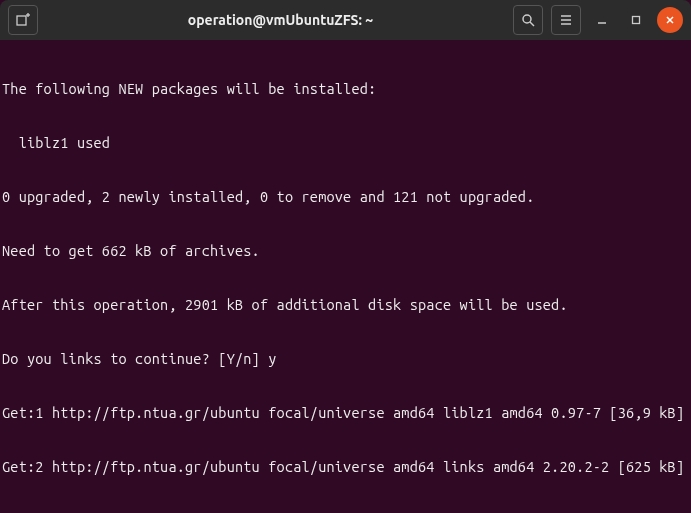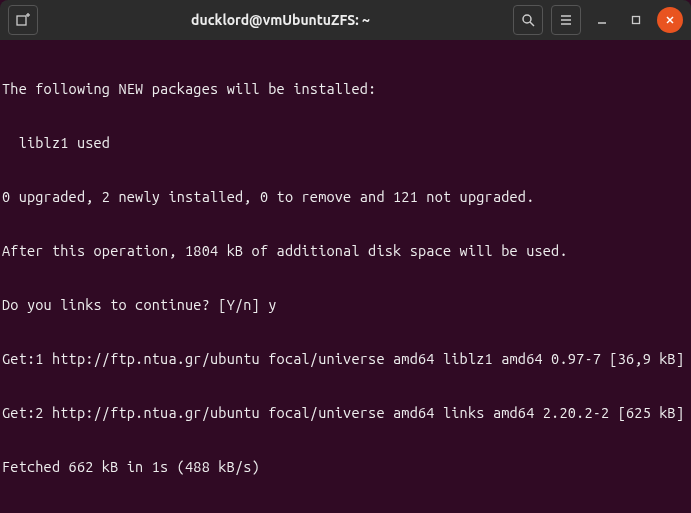--- a/index.html
+++ b/index.html
@@ -101,21 +101,21 @@
 <div class="titlebar">
   <div class="titlebar-left">
     <button class="new-tab-btn">
       <svg width="16" height="16" viewBox="0 0 16 16">
           <rect x="2" y="4" width="9" height="9" fill="none" stroke="#ccc" stroke-width="1.3"></rect>
           <line x1="11" y1="3" x2="15" y2="3" stroke="#ccc" stroke-width="1.3"></line>
           <line x1="13" y1="1" x2="13" y2="5" stroke="#ccc" stroke-width="1.3"></line>
         </svg>
     </button>
   </div>
-  <div class="titlebar-title">ducklord@vmUbuntuZFS: ~</div>
+  <div class="titlebar-title">operation@vmUbuntuZFS: ~</div>
   <div class="titlebar-right">
     <button class="square-btn">
       <svg width="14" height="14" viewBox="0 0 14 14">
           <circle cx="6" cy="6" r="4" fill="none" stroke="#ccc" stroke-width="1.5"></circle>
           <line x1="9" y1="9" x2="13" y2="13" stroke="#ccc" stroke-width="1.5"></line>
         </svg>
     </button>
     <button class="square-btn">
       <svg width="14" height="14" viewBox="0 0 14 14">
           <line x1="2" y1="3" x2="12" y2="3" stroke="#ccc" stroke-width="1.5"></line>
@@ -139,21 +139,22 @@
           <line x1="8" y1="2" x2="2" y2="8" stroke="#fff" stroke-width="1.5"></line>
         </svg>
     </button>
   </div>
 </div>
 
 <div class="terminal">
   <span class="line">The following NEW packages will be installed:</span>
   <span class="line">  liblz1 used</span>
   <span class="line">0 upgraded, 2 newly installed, 0 to remove and 121 not upgraded.</span>
-  <span class="line">After this operation, 1804 kB of additional disk space will be used.</span>
+  <span class="line">Need to get 662 kB of archives.</span>
+  <span class="line">After this operation, 2901 kB of additional disk space will be used.</span>
   <span class="line">Do you links to continue? [Y/n] y</span>
   <span class="line">Get:1 http://ftp.ntua.gr/ubuntu focal/universe amd64 liblz1 amd64 0.97-7 [36,9 kB]</span>
   <span class="line">Get:2 http://ftp.ntua.gr/ubuntu focal/universe amd64 links amd64 2.20.2-2 [625 kB]</span>
   <span class="line">Fetched 662 kB in 1s (488 kB/s)</span>
   
   
   
   
   
   

